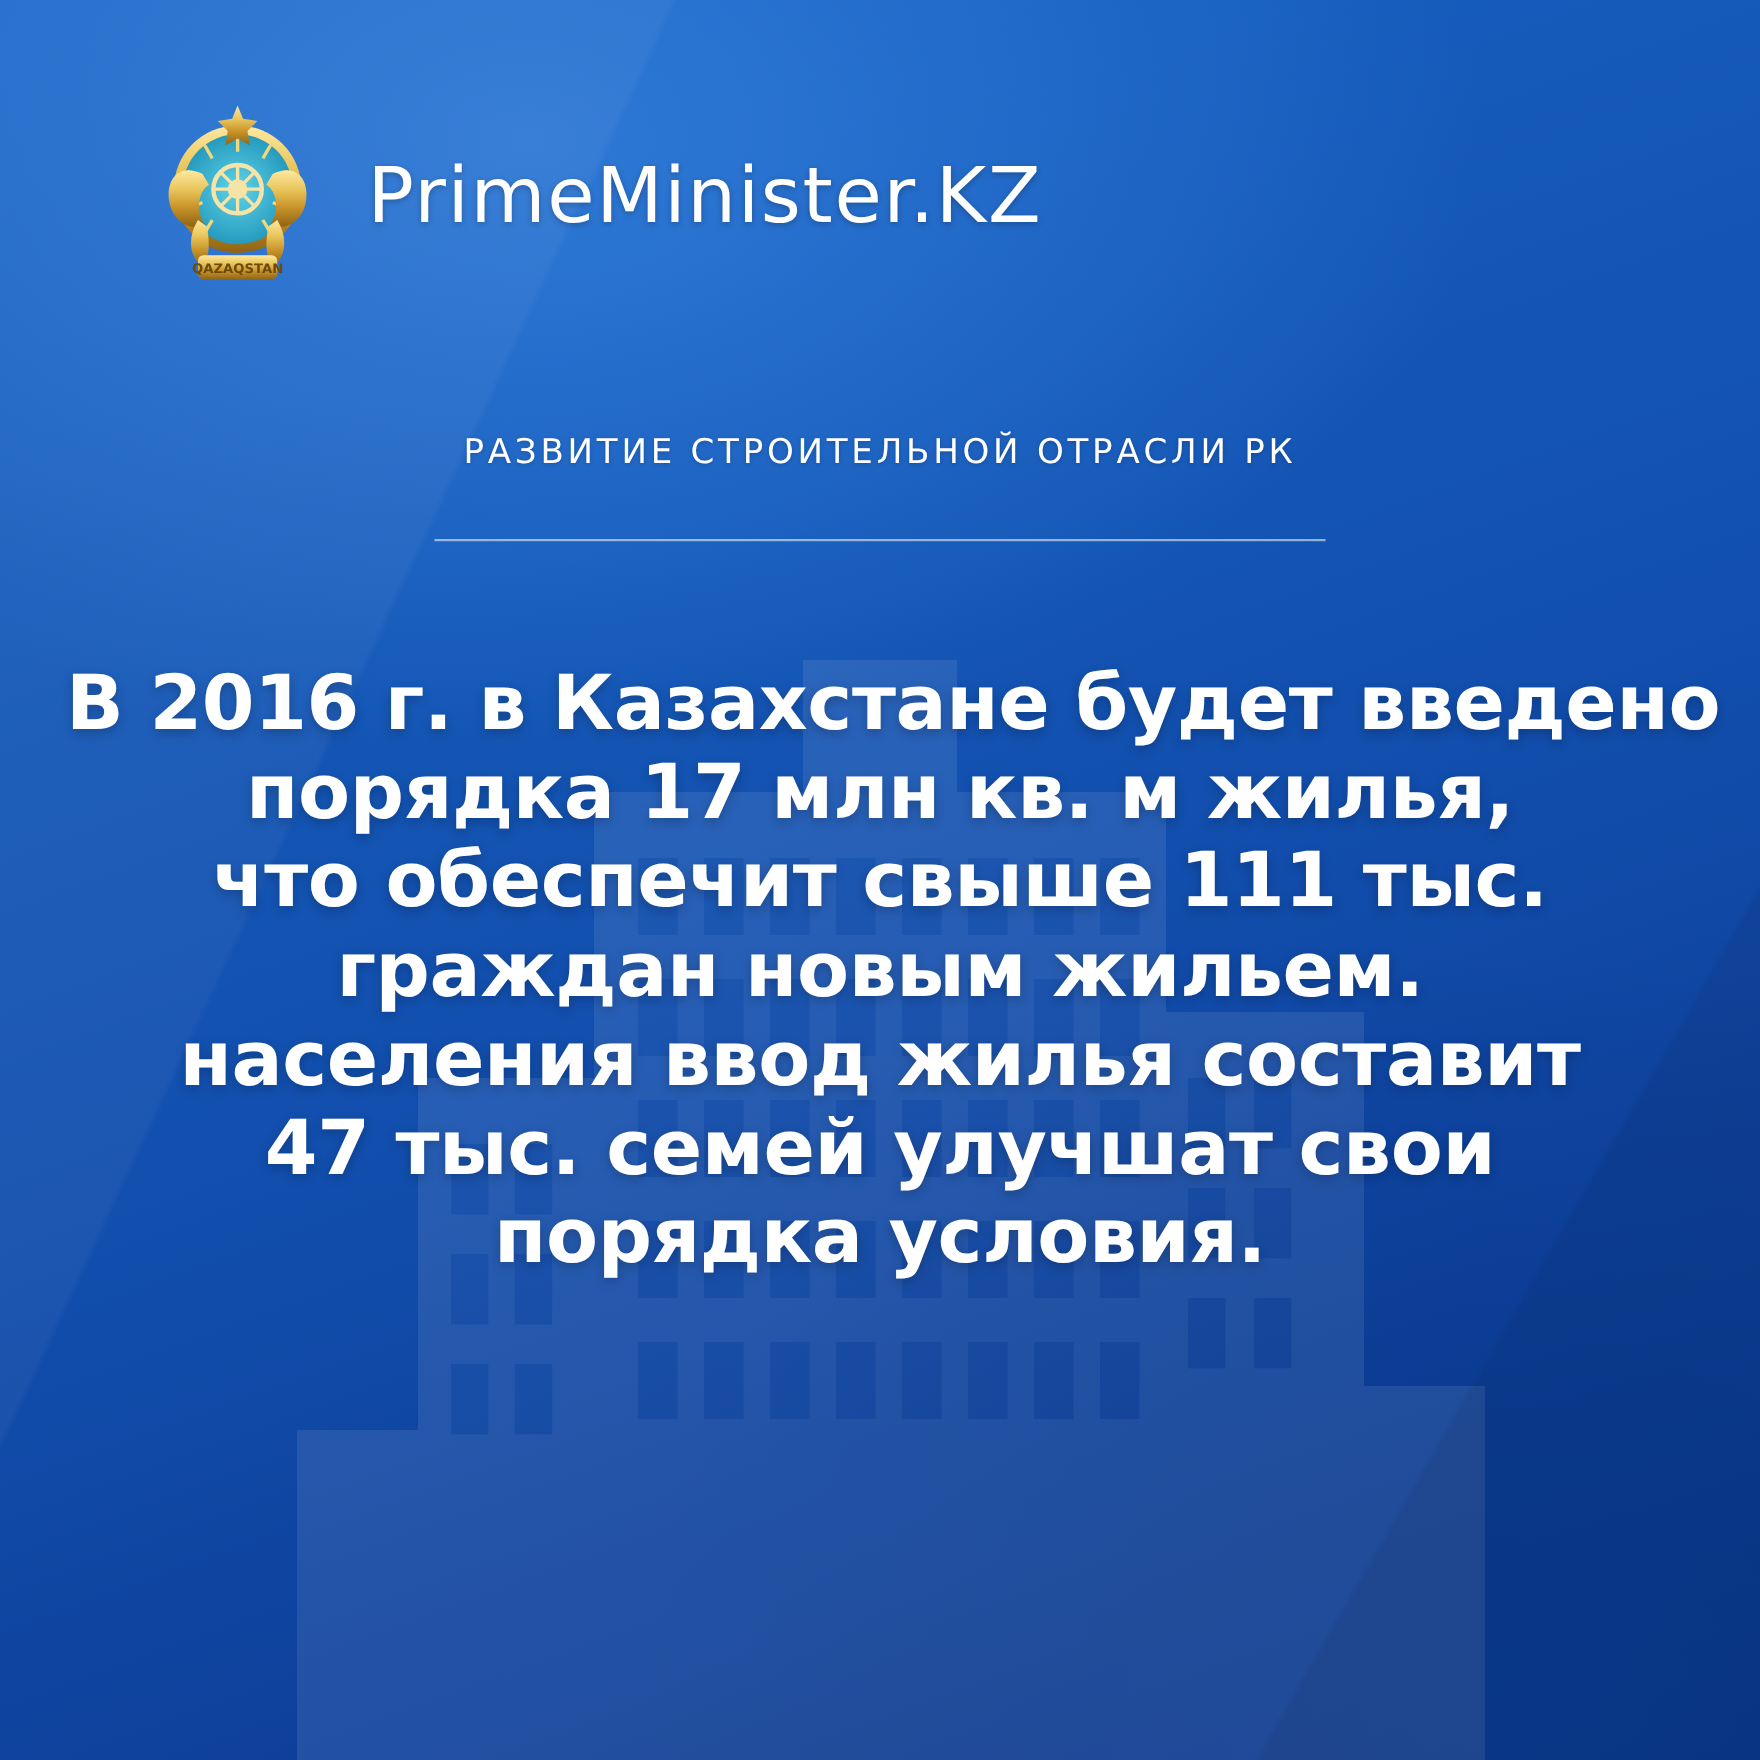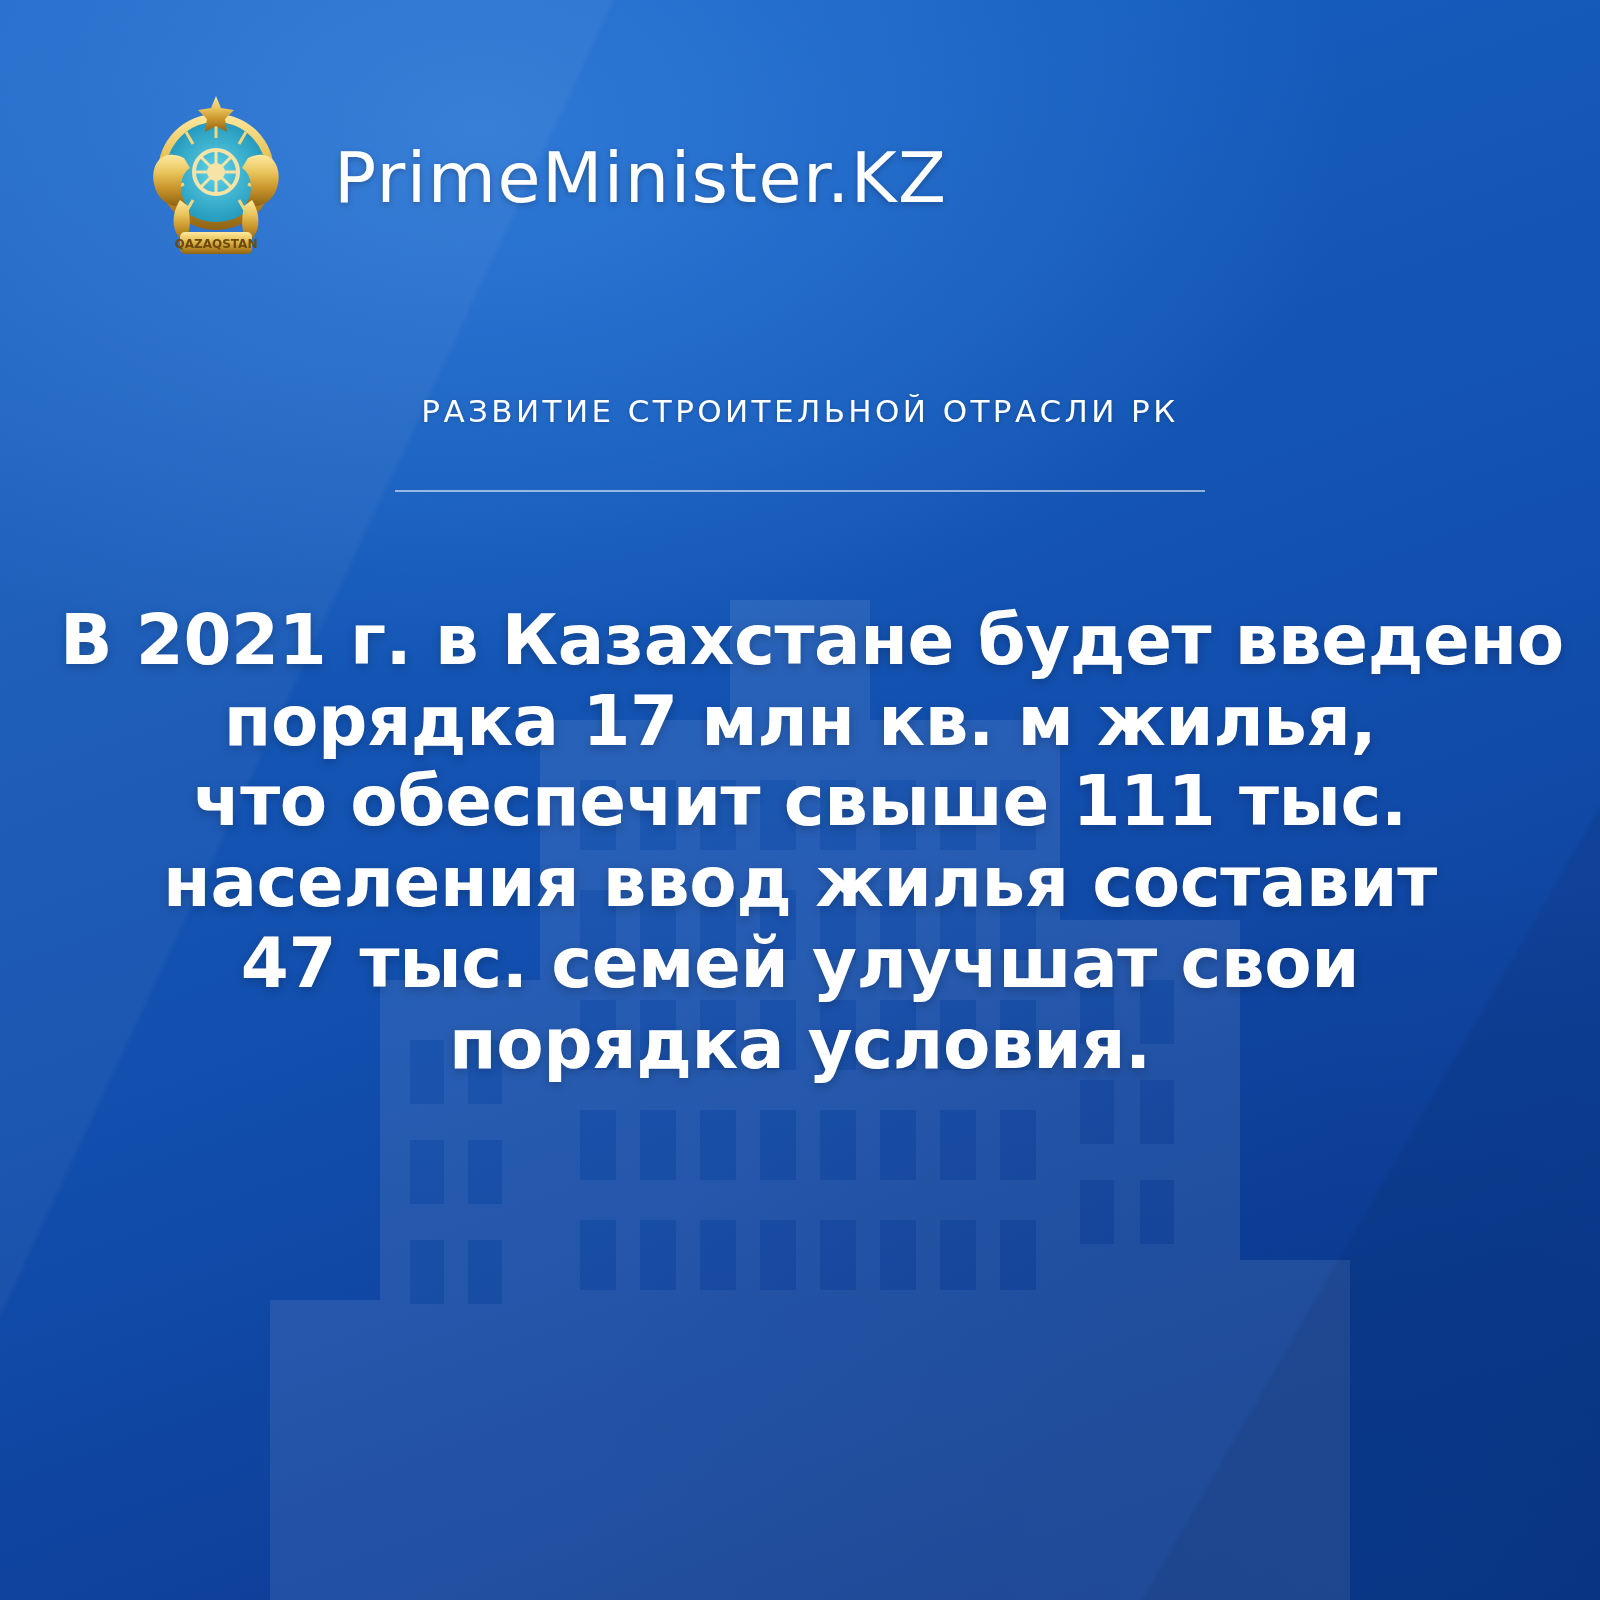--- a/index.html
+++ b/index.html
@@ -237,21 +237,22 @@
       <rect x="40" y="140" width="72" height="22" rx="5" fill="url(#gold)"></rect>
       <text x="76" y="156" text-anchor="middle" font-family="DejaVu Sans, sans-serif" font-size="12" fill="#6b4a0c" font-weight="bold">QAZAQSTAN</text>
     </svg>
     <div class="brand">PrimeMinister.KZ</div>
   </div>
 
   <div class="subtitle">РАЗВИТИЕ СТРОИТЕЛЬНОЙ ОТРАСЛИ РК</div>
   <div class="divider"></div>
 
   <div class="statement">
-    <span class="line">В 2021 г. в Казахстане будет введено</span>
+    <span class="line">В 2016 г. в Казахстане будет введено</span>
     <span class="line">порядка 17 млн кв. м жилья,</span>
     <span class="line">что обеспечит свыше 111 тыс.</span>
+    <span class="line">граждан новым жильем.</span>
     <span class="line">населения ввод жилья составит</span>
     <span class="line">47 тыс. семей улучшат свои</span>
     <span class="line">порядка условия.</span>
   </div>
 
 </div>
 
 </body></html>

